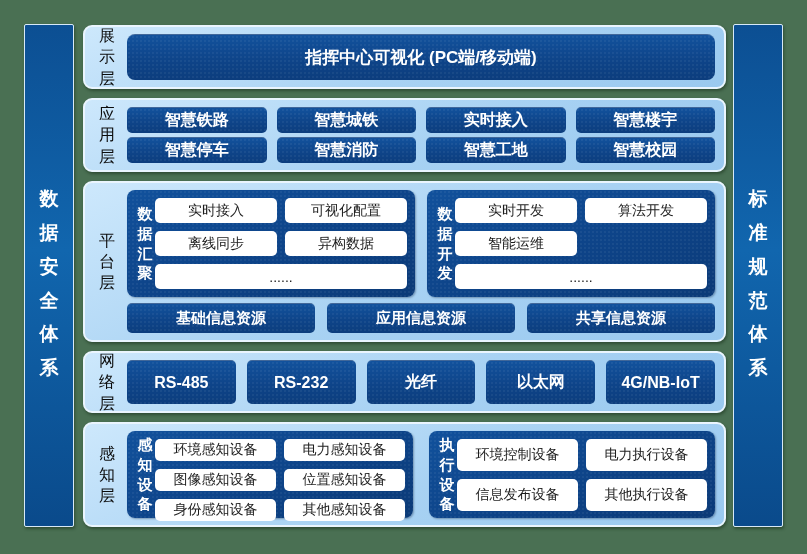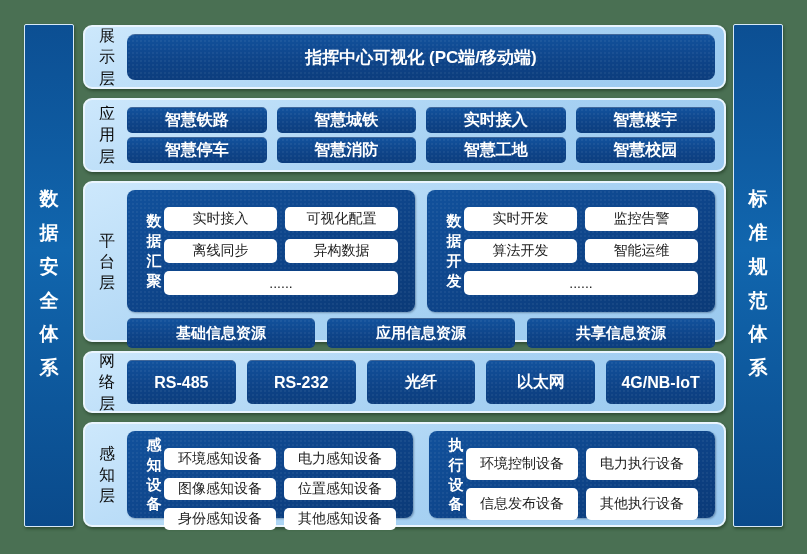--- a/index.html
+++ b/index.html
@@ -65,21 +65,21 @@
   .app-grid {
     display:grid; grid-template-columns:repeat(4,1fr);
     gap:4px 10px; height:100%;
   }
 
   
   .panel.platform { height:161px; }
   .platform-col { display:flex; flex-direction:column; gap:6px; height:100%; }
   .group-row { flex:1; display:flex; gap:12px; }
   .group-panel {
-    flex:1; border-radius:8px; padding:17px;
+    flex:1; border-radius:8px; padding:8px;
     background:radial-gradient(rgba(255,255,255,0.05) 1px, transparent 1px),
                linear-gradient(160deg,#11519c 0%, #0d4286 60%, #0b3a77 100%);
     background-size:4px 4px, 100% 100%;
     display:flex; gap:0; align-items:stretch;
     box-shadow:1px 1px 2px rgba(10,30,60,0.35);
   }
   .group-label {
     flex:0 0 20px; display:flex; align-items:center; justify-content:center;
     color:#fff; font-weight:bold; font-size:15px; line-height:1.32;
   }
@@ -166,21 +166,20 @@
                 <div class="white-box wide">......</div>
               </div>
             </div>
 
             <div class="group-panel">
               <div class="group-label">
                 <div class="vtext">数据开发</div>
               </div>
               <div class="group-grid">
                 <div class="white-box">实时开发</div>
-                <div class="white-box">监控告警</div>
                 <div class="white-box">算法开发</div>
                 <div class="white-box">智能运维</div>
                 <div class="white-box wide">......</div>
               </div>
             </div>
 
           </div>
           <div class="resource-row">
             <div class="dark-box">基础信息资源</div>
             <div class="dark-box">应用信息资源</div>

